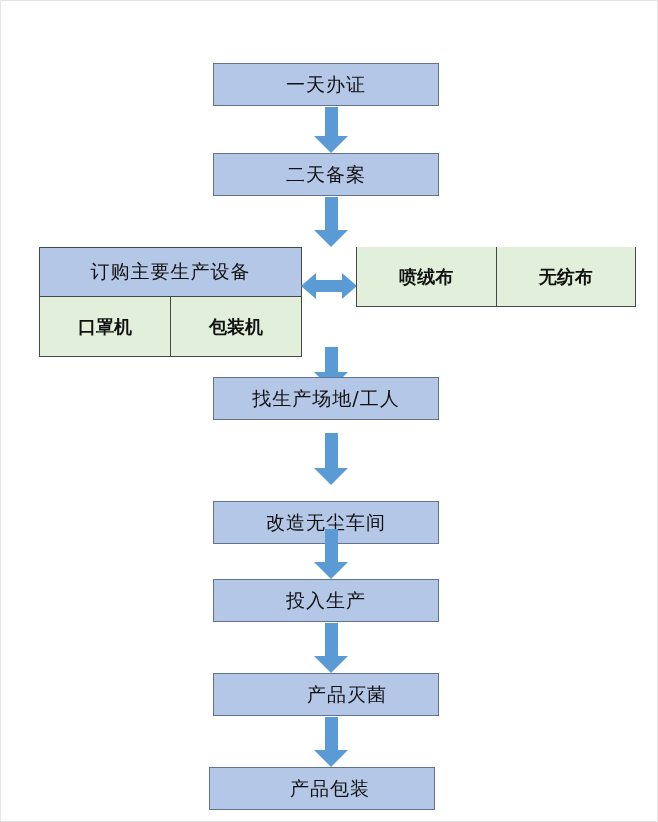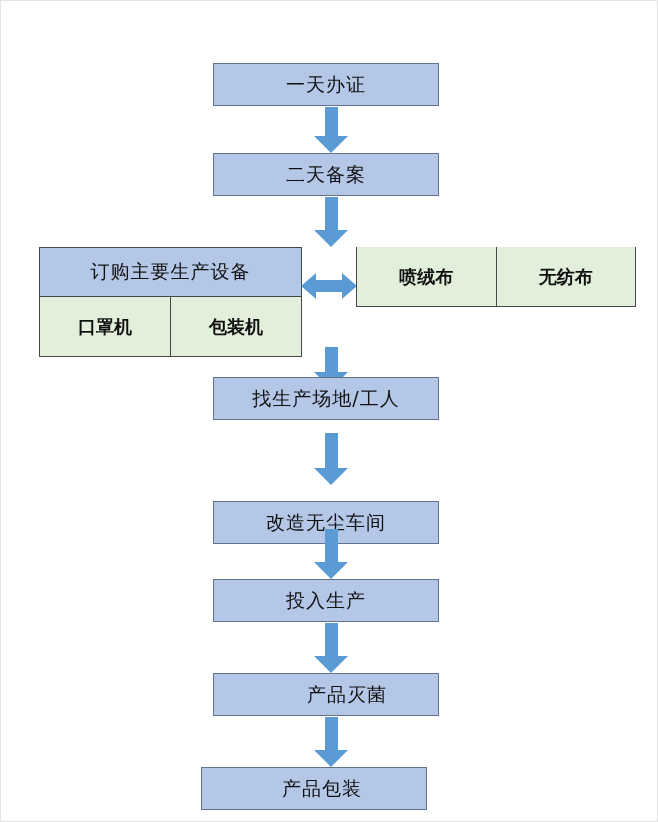--- a/index.html
+++ b/index.html
@@ -178,15 +178,15 @@
     <div class="head"></div>
   </div>
 
   <div class="box" style="left:212px; top:672px;padding-left:42px;">产品灭菌</div>
 
   <div class="varrow" style="left:313px; top:716px; height:50px;">
     <div class="shaft"></div>
     <div class="head"></div>
   </div>
 
-  <div class="box" style="left:200px; top:766px;padding-left:16px;">产品包装</div>
+  <div class="box" style="left:208px; top:766px;padding-left:16px;">产品包装</div>
 
 </div>
 
 </body></html>

